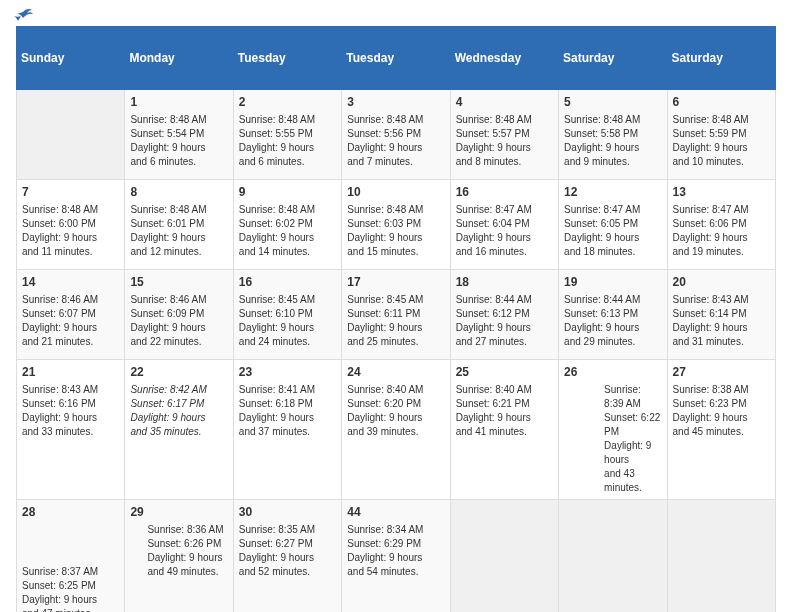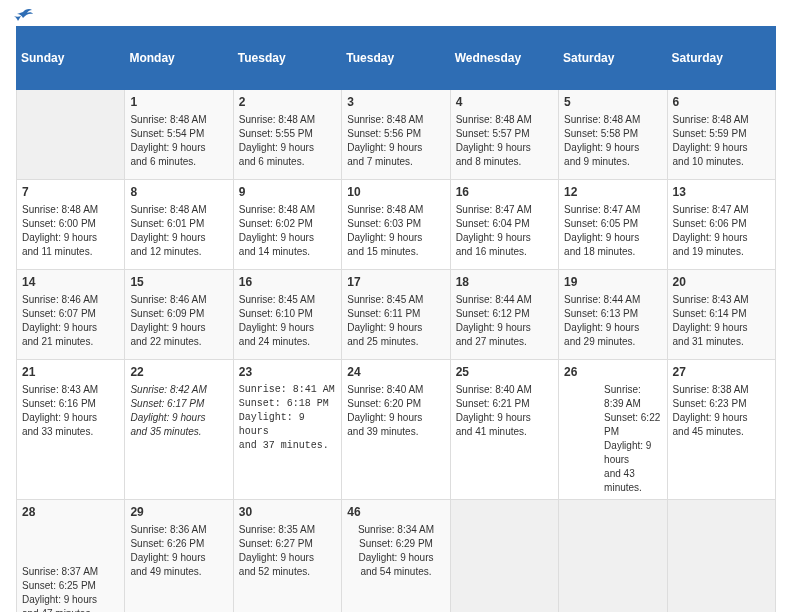--- a/index.html
+++ b/index.html
@@ -268,21 +268,21 @@
         </td>
         <td>
           <span class="day-num">22</span>
           <div class="day-info" style="white-space: pre-line; font-style: italic;">Sunrise: 8:42 AM
 Sunset: 6:17 PM
 Daylight: 9 hours
 and 35 minutes.</div>
         </td>
         <td>
           <span class="day-num">23</span>
-          <div class="day-info" style="white-space: pre-line; font-family: Liberation Mono, monospace;">Sunrise: 8:41 AM
+          <div class="day-info" style="white-space: pre-line;">Sunrise: 8:41 AM
 Sunset: 6:18 PM
 Daylight: 9 hours
 and 37 minutes.</div>
         </td>
         <td>
           <span class="day-num">24</span>
           <div class="day-info" style="white-space: pre-line;">Sunrise: 8:40 AM
 Sunset: 6:20 PM
 Daylight: 9 hours
 and 39 minutes.</div>
@@ -312,35 +312,35 @@
       <tr>
         <td>
           <span class="day-num">28</span>
           <div class="day-info" style="white-space: pre-line; margin-top: 44px;">Sunrise: 8:37 AM
 Sunset: 6:25 PM
 Daylight: 9 hours
 and 47 minutes.</div>
         </td>
         <td>
           <span class="day-num">29</span>
-          <div class="day-info" style="white-space: pre-line;">Sunrise: 8:36 AM
+          <div class="day-info" style="white-space: pre-line; margin-left: 17px;">Sunrise: 8:36 AM
 Sunset: 6:26 PM
 Daylight: 9 hours
 and 49 minutes.</div>
         </td>
         <td>
           <span class="day-num">30</span>
           <div class="day-info" style="white-space: pre-line;">Sunrise: 8:35 AM
 Sunset: 6:27 PM
 Daylight: 9 hours
 and 52 minutes.</div>
         </td>
         <td>
-          <span class="day-num">46</span>
-          <div class="day-info" style="white-space: pre-line; text-align: center;">Sunrise: 8:34 AM
+          <span class="day-num">44</span>
+          <div class="day-info" style="white-space: pre-line;">Sunrise: 8:34 AM
 Sunset: 6:29 PM
 Daylight: 9 hours
 and 54 minutes.</div>
         </td>
         <td class="empty-cell"></td>
         <td class="empty-cell"></td>
         <td class="empty-cell"></td>
       </tr>
     </tbody>
 </table>

